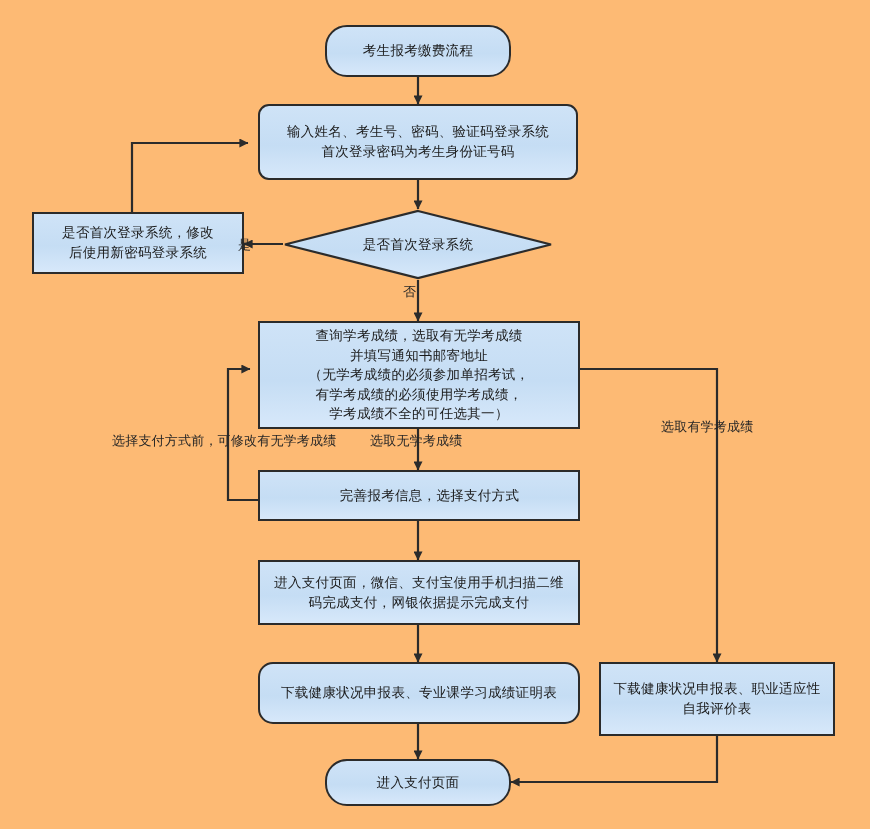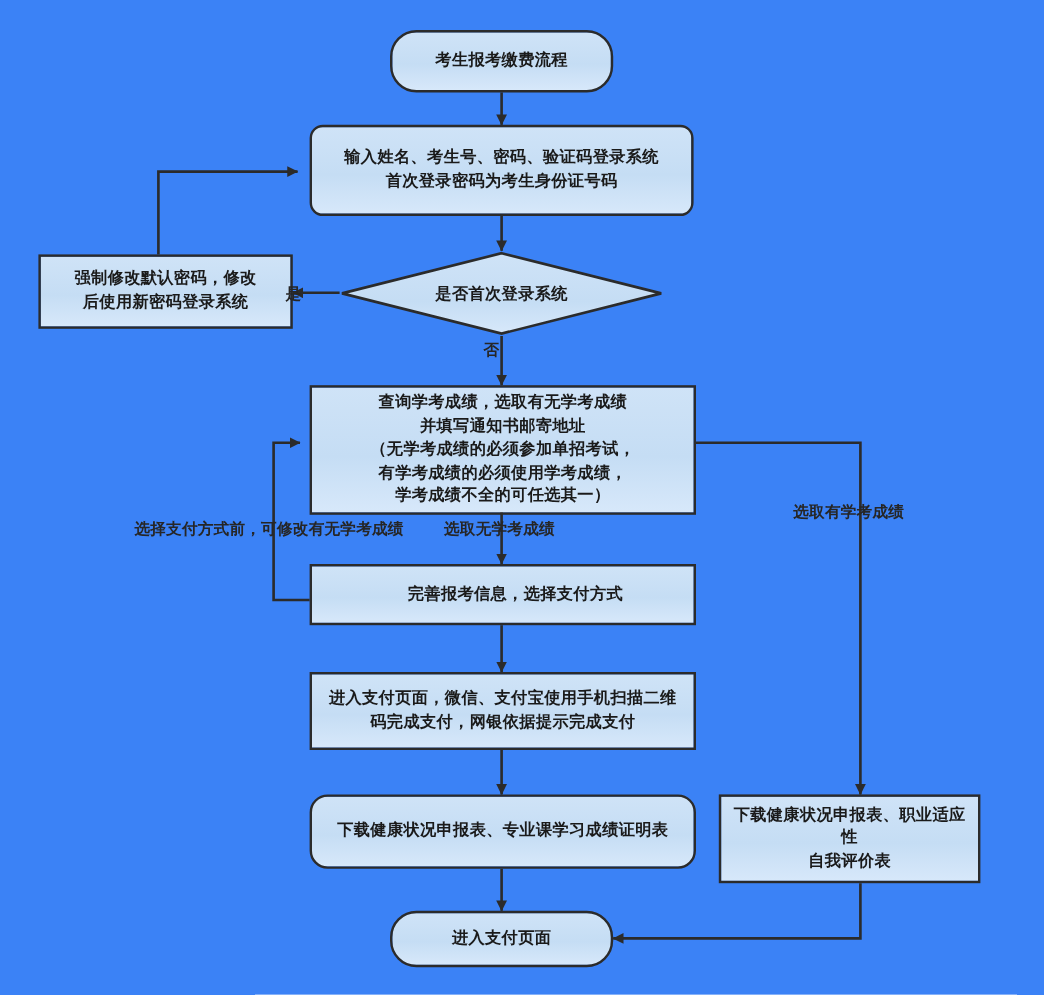--- a/index.html
+++ b/index.html
@@ -4,24 +4,23 @@
 <style>
   html, body {
     margin: 0;
     padding: 0;
     background: #ffffff;
   }
   #canvas {
     position: relative;
     width: 870px;
     height: 829px;
-    background: #3b82f6;
+    background: #fdba74;
     font-family: "DejaVu Sans", "Liberation Sans", sans-serif;
     overflow: hidden;
-    font-weight: bold;
   }
   svg.wires {
     position: absolute;
     left: 0;
     top: 0;
     width: 870px;
     height: 829px;
   }
   .node {
     position: absolute;
@@ -121,37 +120,37 @@
           <stop offset="0%" stop-color="#cfe3f7"></stop>
           <stop offset="60%" stop-color="#c5ddf4"></stop>
           <stop offset="100%" stop-color="#d7e8fa"></stop>
         </linearGradient>
       </defs>
       <polygon points="135,2 268,35.5 135,69 2,35.5" fill="url(#dg)" stroke="#2b2b2b" stroke-width="2.2"></polygon>
     </svg>
     <div class="dlabel">是否首次登录系统</div>
   </div>
 
-  <div class="node" style="left:32px; top:212px; width:212px; height:62px;">强制修改默认密码，修改
+  <div class="node" style="left:32px; top:212px; width:212px; height:62px;">是否首次登录系统，修改
 后使用新密码登录系统</div>
 
   <div class="node" style="left:258px; top:321px; width:322px; height:108px;">查询学考成绩，选取有无学考成绩
 并填写通知书邮寄地址
 （无学考成绩的必须参加单招考试，
 有学考成绩的必须使用学考成绩，
 学考成绩不全的可任选其一）</div>
 
   <div class="node" style="left:258px; top:470px; width:322px; height:51px;padding-left:27px;">完善报考信息，选择支付方式</div>
 
   <div class="node" style="left:258px; top:560px; width:322px; height:65px;">进入支付页面，微信、支付宝使用手机扫描二维
 码完成支付，网银依据提示完成支付</div>
 
   <div class="node" style="left:258px; top:662px; width:322px; height:62px;border-radius:15px;">下载健康状况申报表、专业课学习成绩证明表</div>
 
-  <div class="node" style="left:599px; top:662px; width:218px; height:74px;">下载健康状况申报表、职业适应性
+  <div class="node" style="left:599px; top:662px; width:236px; height:74px;">下载健康状况申报表、职业适应性
 自我评价表</div>
 
   <div class="node terminal" style="left:325px; top:759px; width:186px; height:47px;">进入支付页面</div>
 
   <div class="edge-label" style="left:238px; top:236px;">是</div>
 
   <div class="edge-label" style="left:403px; top:283px;">否</div>
 
   <div class="edge-label" style="left:112px; top:432px;">选择支付方式前，可修改有无学考成绩</div>
 

